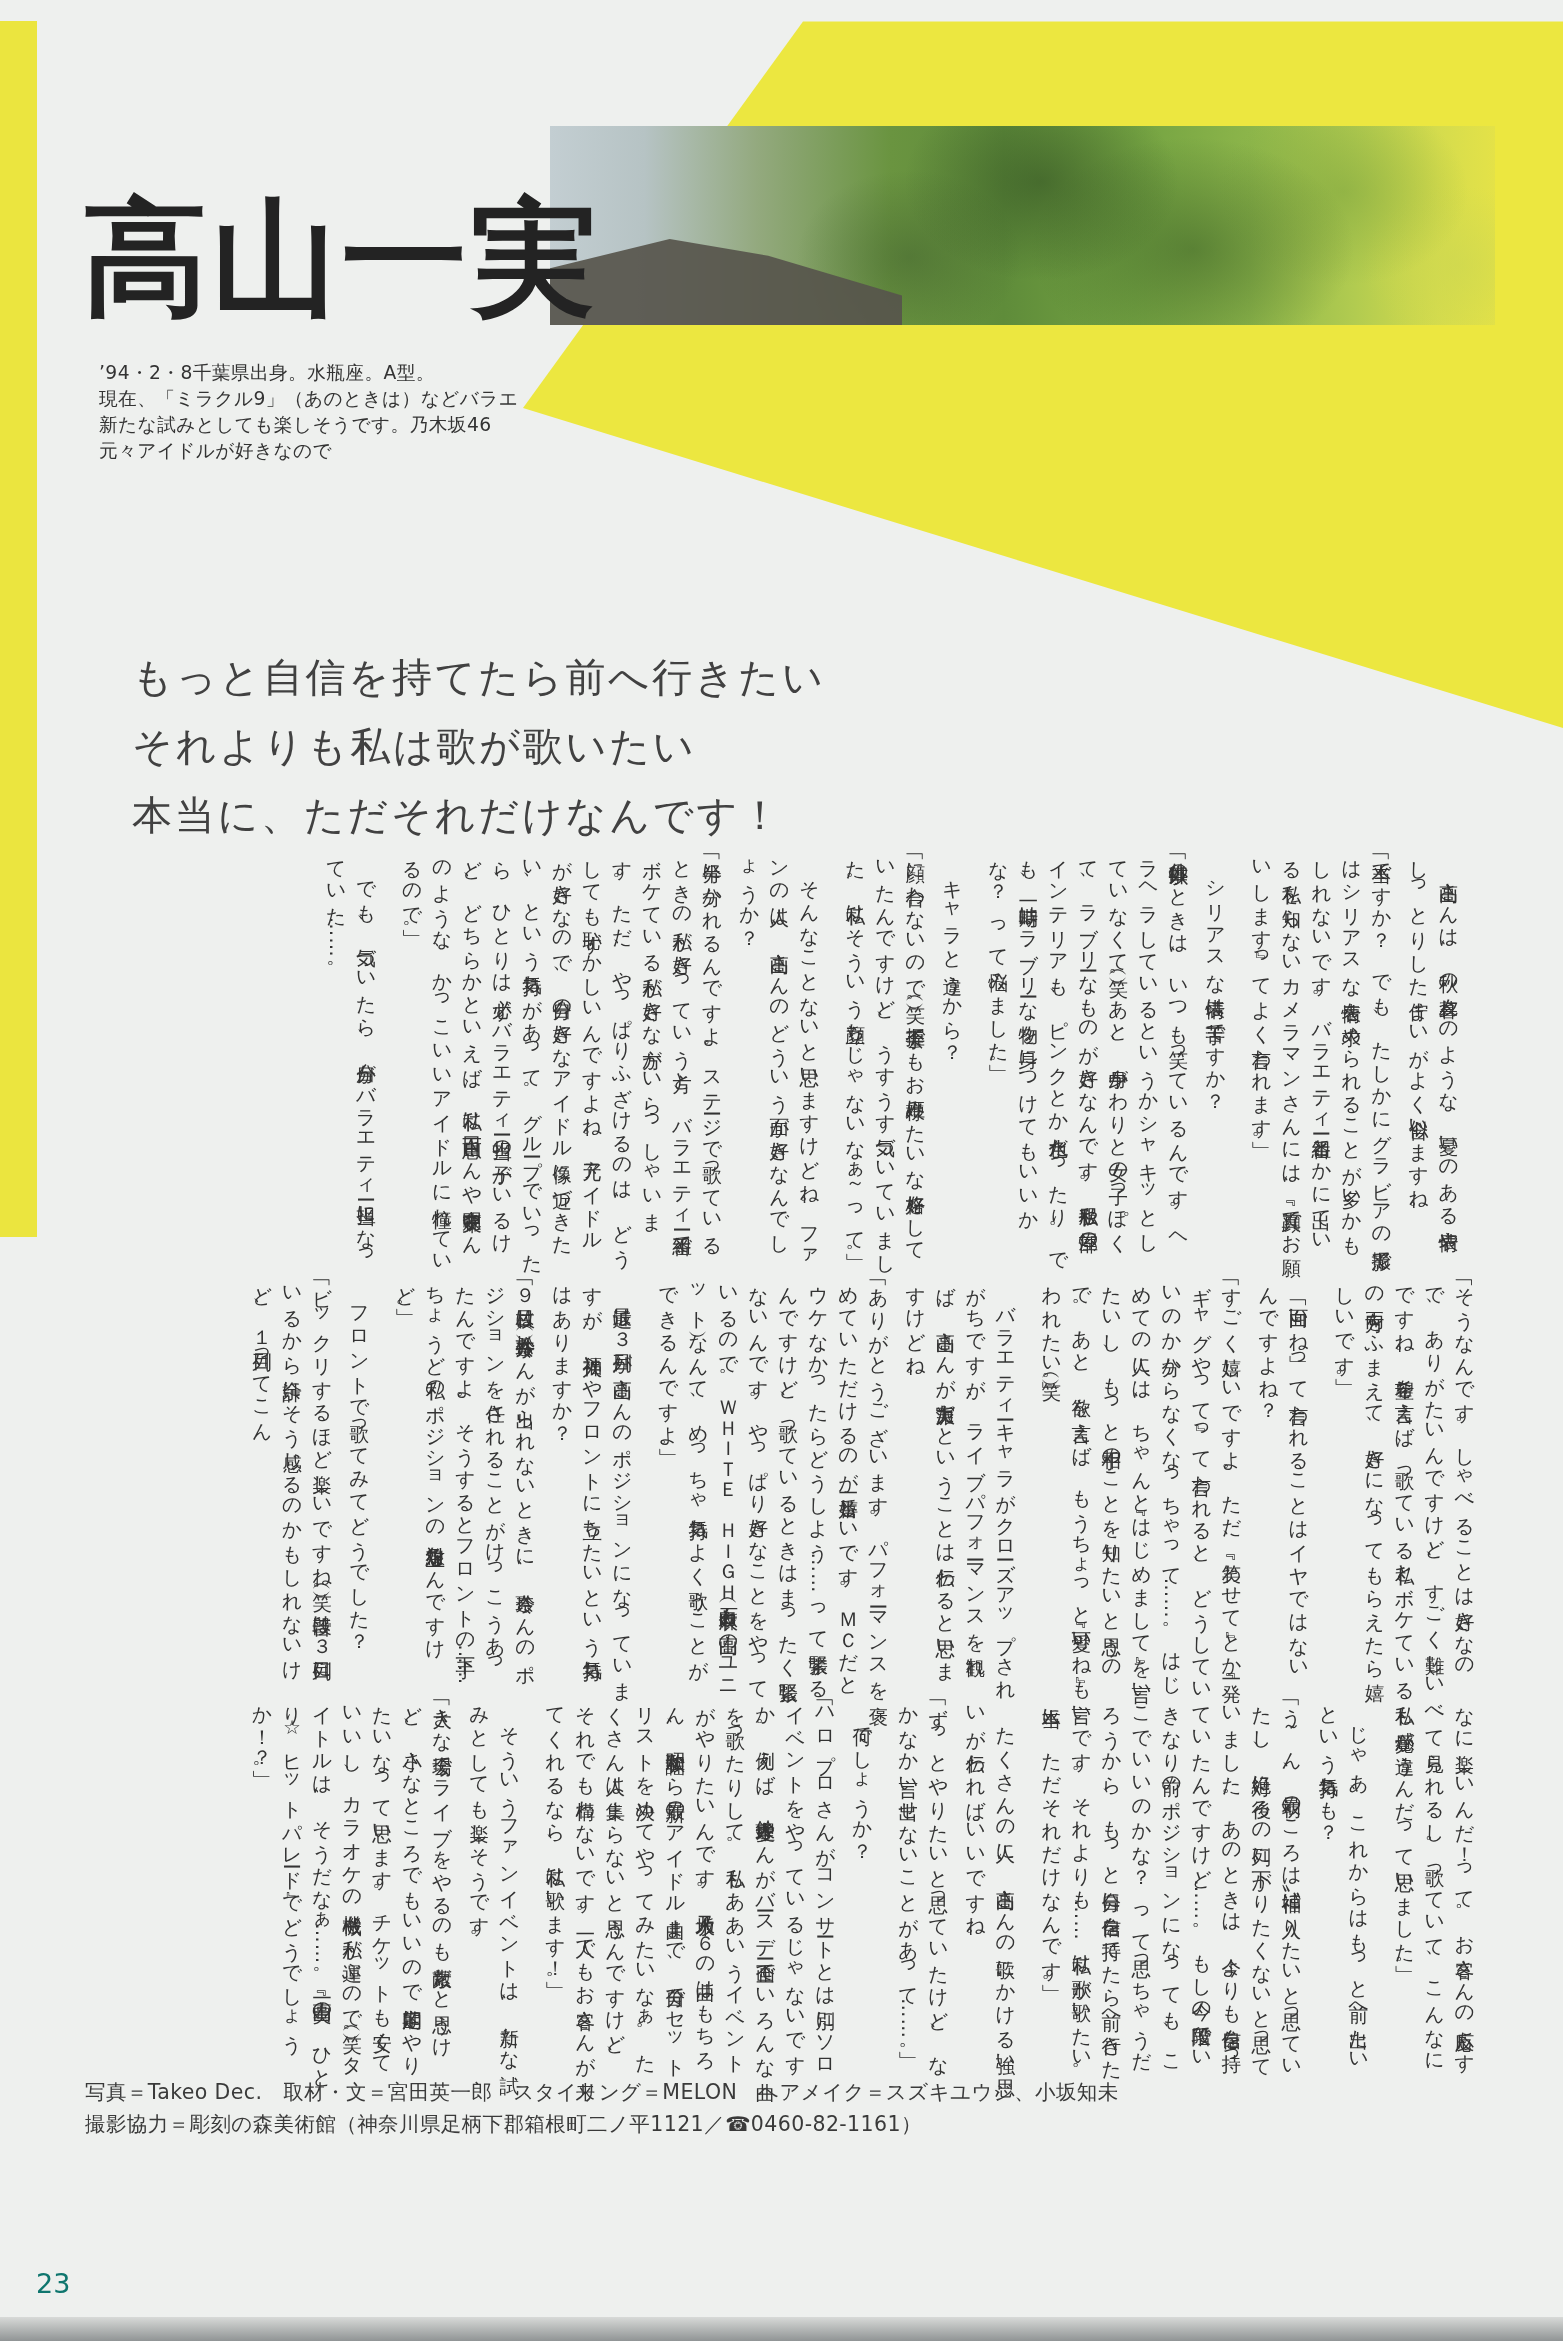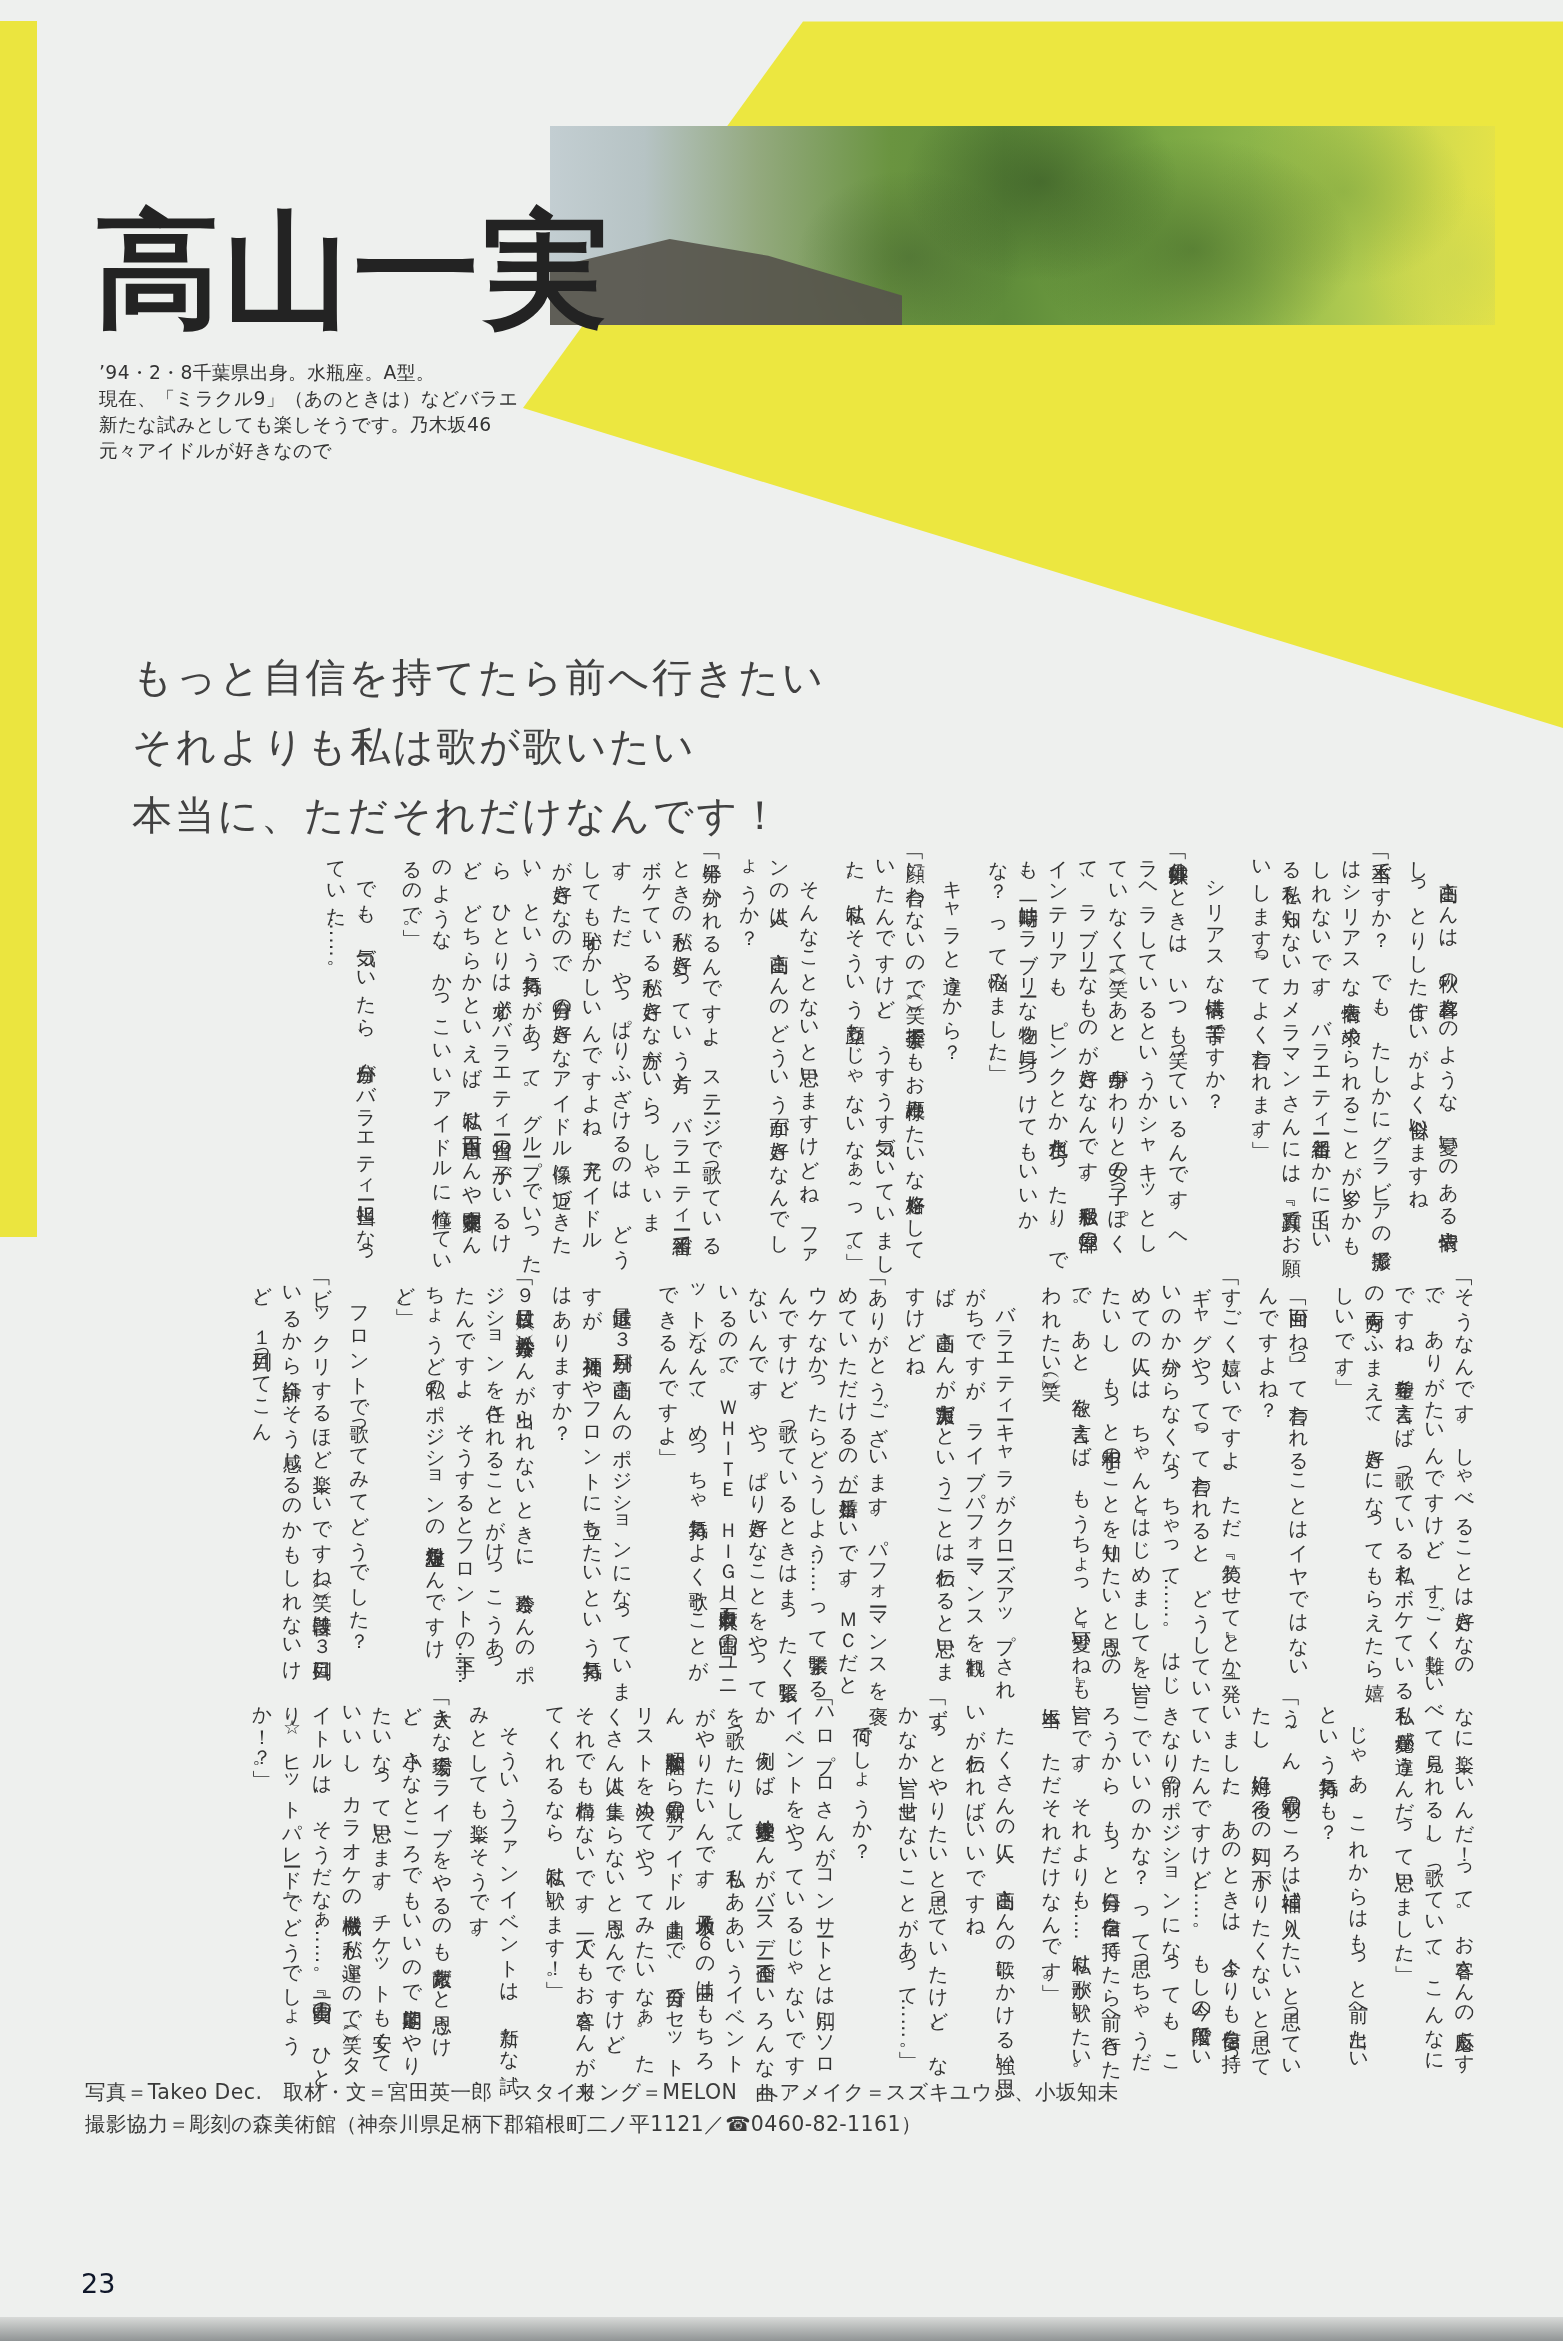--- a/index.html
+++ b/index.html
@@ -17,21 +17,21 @@
       radial-gradient(ellipse 196px 142px at 52% 28%, rgba(38,66,30,.48), transparent 70%),
       radial-gradient(ellipse 231px 160px at 68% 62%, rgba(52,88,36,.50), transparent 70%),
       radial-gradient(ellipse 178px 134px at 84% 33%, rgba(120,160,60,.50), transparent 70%),
       radial-gradient(ellipse 160px 125px at 38% 66%, rgba(60,90,45,.45), transparent 70%),
       radial-gradient(ellipse 125px 107px at 96% 70%, rgba(205,215,80,.65), transparent 75%),
       linear-gradient(90deg,#c3ced2 0%,#b6c3c4 10%,#93a97e 22%,#6a9440 36%,#5f8c3a 48%,
                       #74a342 62%,#8cb54a 74%,#b1cb50 85%,#d5dc4d 94%,#e4e248 100%);}
   .roof{position:absolute;left:0;bottom:0;width:352px;height:105px;background:#57554c;opacity:.92;
         clip-path:polygon(0 46%,34% 18%,62% 34%,100% 72%,100% 100%,0 100%);}
   
-  .title{position:absolute;left:82px;top:189px;margin:12px;
+  .title{position:absolute;left:82px;top:189px;margin:0;
          font-family:"DejaVu Serif","Liberation Serif",serif;font-weight:600;
          font-size:126px;line-height:1.1;letter-spacing:3.6px;color:#232323;text-align:center;}
   
   .profile{position:absolute;left:99px;top:360px;font-size:18.7px;line-height:26px;
            color:#333;letter-spacing:0.4px;}
   
   .quote{position:absolute;left:132px;top:643px;
          font-family:"DejaVu Serif","Liberation Serif",serif;
          font-size:40px;line-height:69px;letter-spacing:2.7px;color:#414141;}
   
@@ -39,21 +39,21 @@
         color:#333;letter-spacing:0.9px;}
   .band1{left:76px;top:847px;width:1403px;height:418px;}
   .band2{left:76px;top:1273px;width:1403px;height:420px;}
   .band3{left:76px;top:1693px;width:1403px;height:388px;}
   .para{margin:0;}
   .q{text-indent:19.6px;margin-block-start:16px;margin-block-end:7.1px;}
   
   .credits{position:absolute;left:85px;top:2076px;font-size:20.5px;line-height:32px;
            color:#3a3a3a;letter-spacing:0.4px;}
   
-  .page-number{position:absolute;left:36px;top:2268px;font-size:27px;color:#0f172a;margin-left:45px;}
+  .page-number{position:absolute;left:36px;top:2268px;font-size:27px;color:#0f766e;}
   
   .scan-edge{position:absolute;left:0;bottom:0;width:100%;height:25px;
              background:linear-gradient(#d8dad8,#8d9192);}
 </style>
 </head>
 <body>
 
 <div class="page">
 
   <div class="left-strip"></div>

